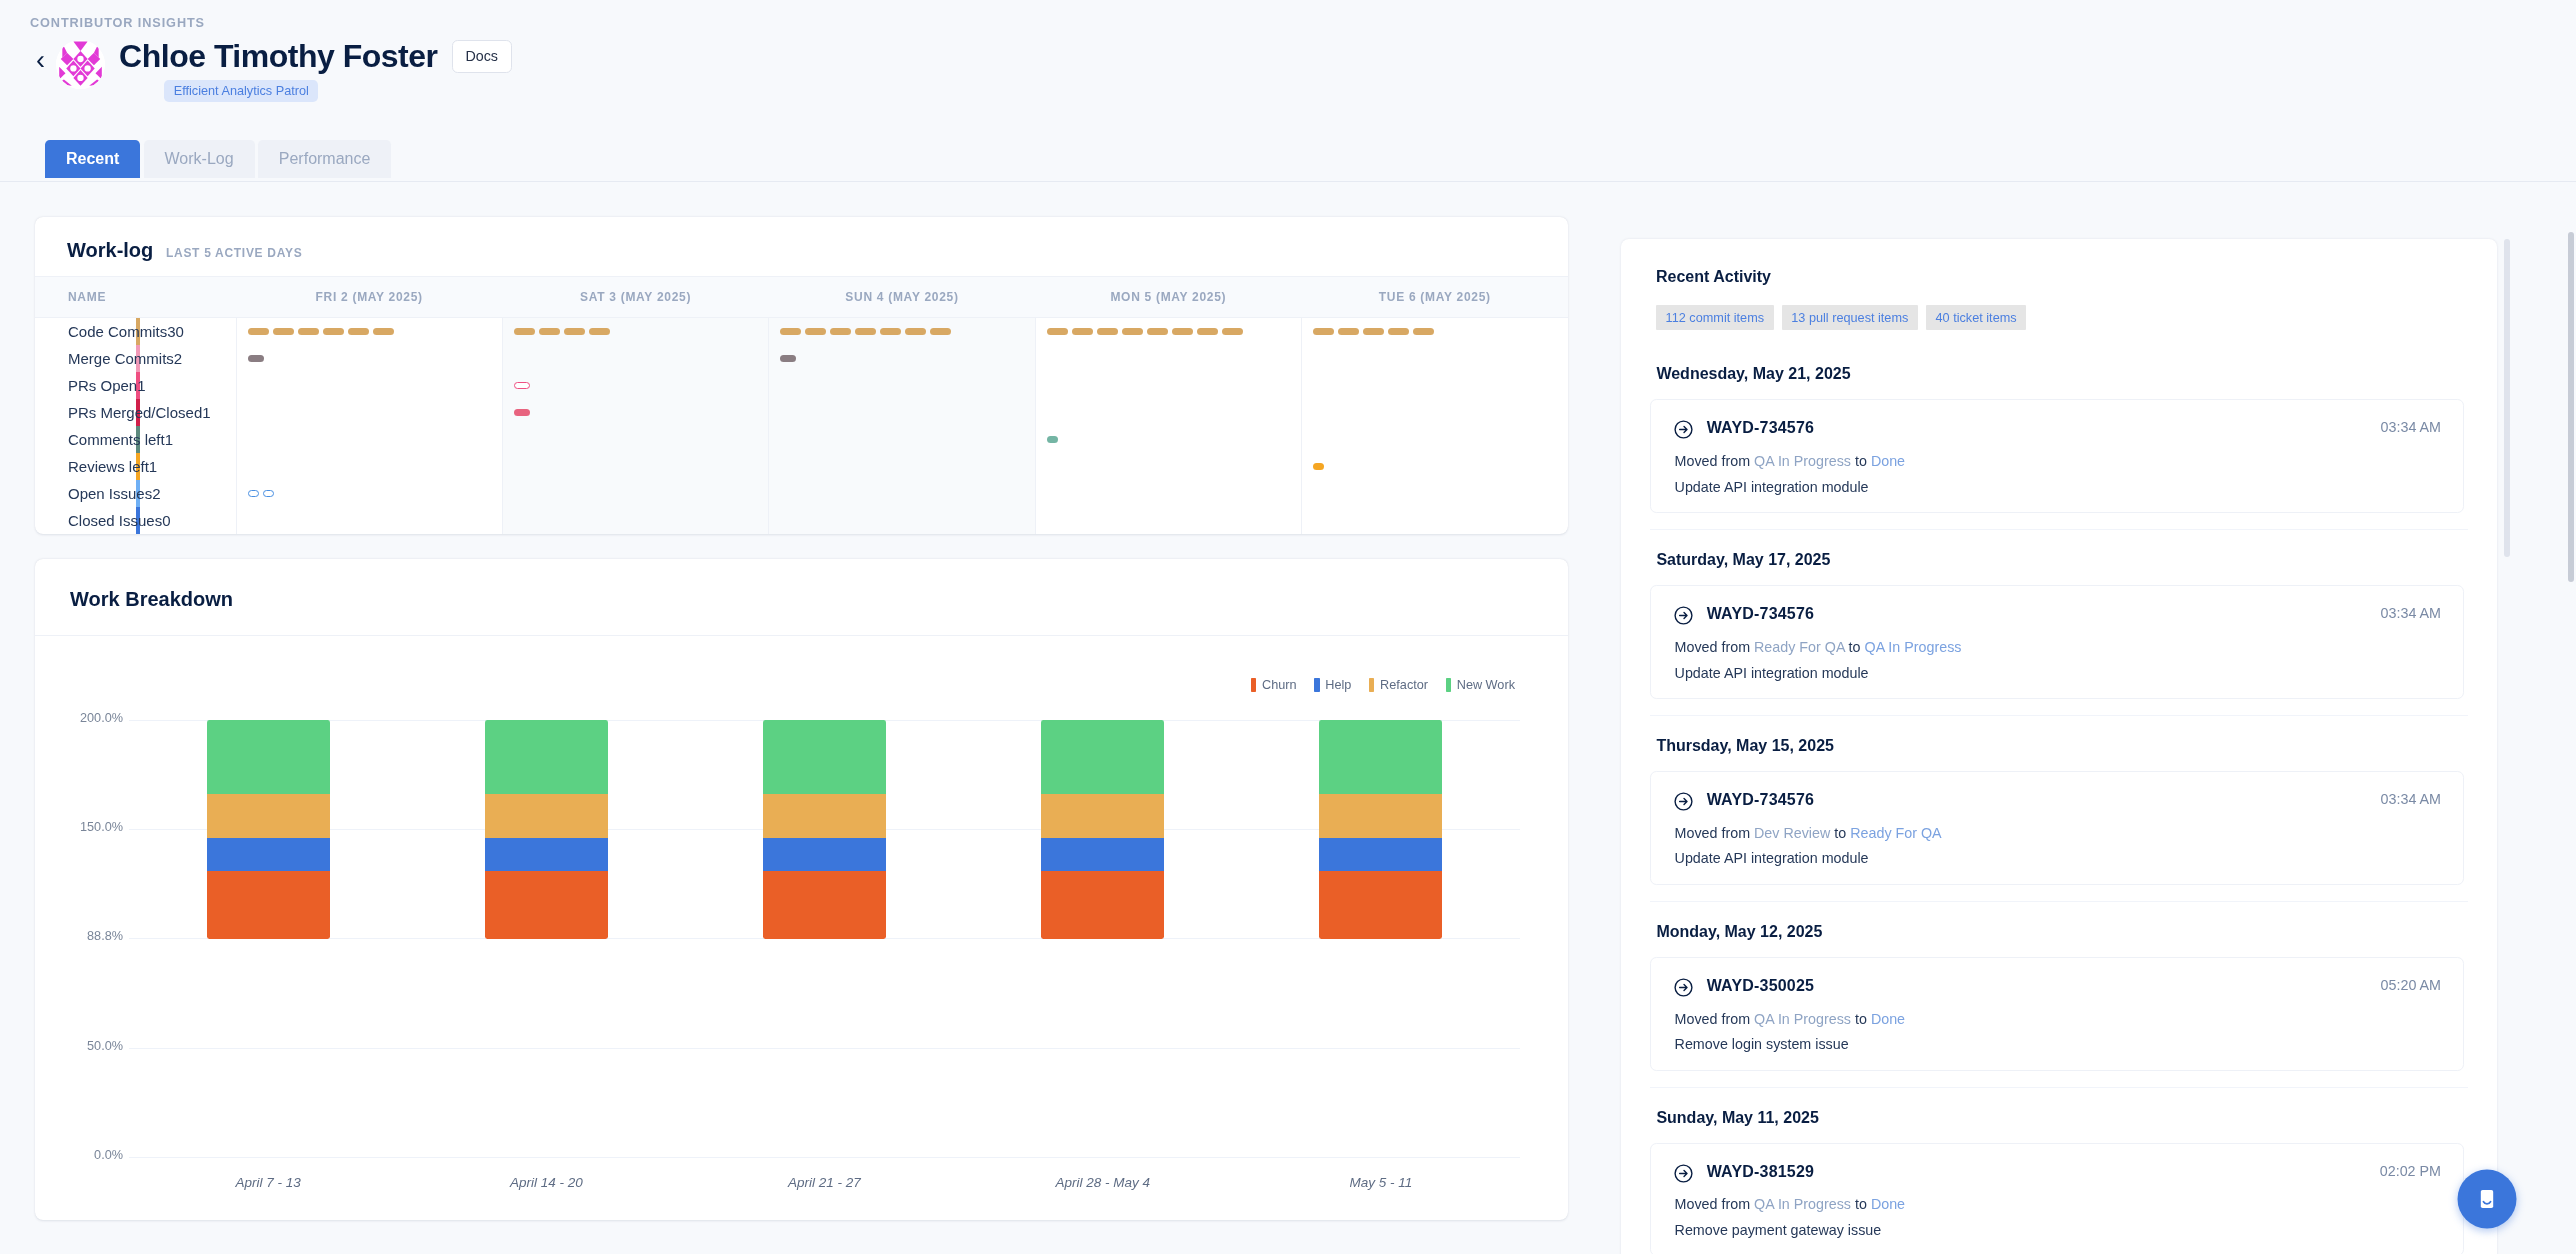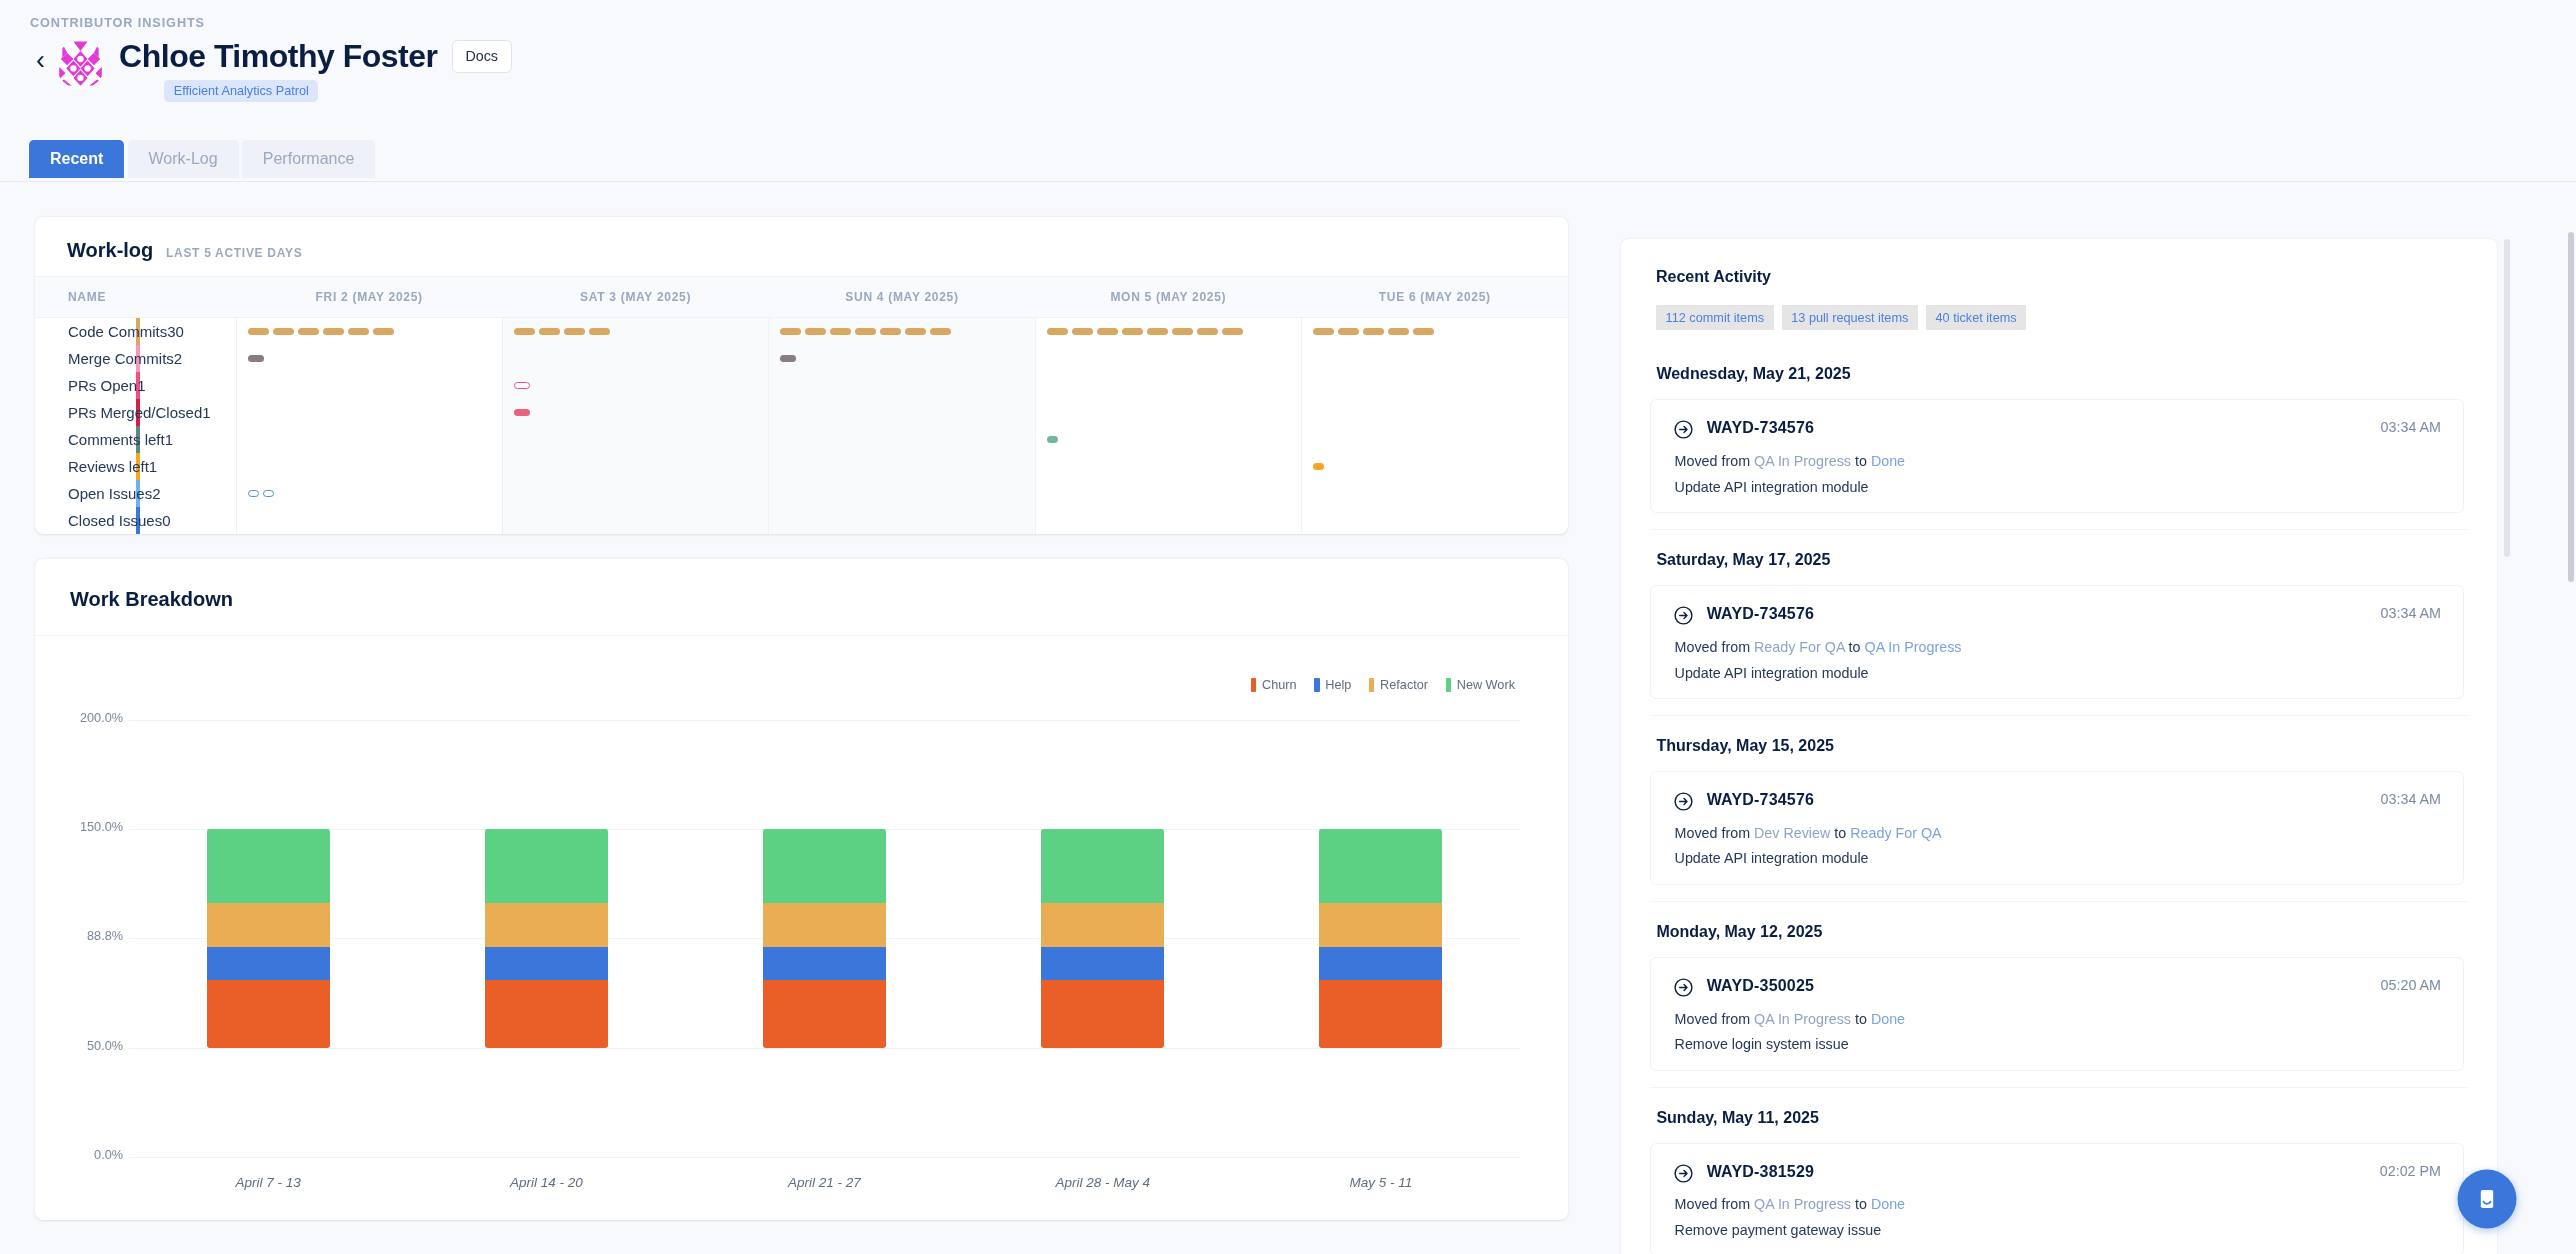--- a/index.html
+++ b/index.html
@@ -36,21 +36,21 @@
     border: 0.8px solid #dfe3ec; background: #ffffff; border-radius: 5.6px;
     padding: 7.2px 12.7px; font-size: 14.3px; color: #263148; cursor: pointer;
     font-family: inherit; font-weight: 400;
   }
   .team-badge {
     align-self: flex-start; background: #dbe6fb; color: #4b7fe0;
     border-radius: 4.8px; padding: 4px 9.6px; font-size: 12.7px; margin-left: 45px;
   }
 
   
-  .tabs { position: absolute; left: 29px; top: 140px; display: flex; gap: 3.2px; }
+  .tabs { position: absolute; left: 45px; top: 140px; display: flex; gap: 3.2px; }
   .tab {
     padding: 11px 21px; font-size: 16px; border-radius: 4.8px 4.8px 0 0;
     background: #eef1f7; color: #9aa8c0; cursor: pointer; line-height: 1;
   }
   .tab.active { background: #3b76db; color: #ffffff; font-weight: 700; }
   .tabs-rule { position: absolute; left: 0; top: 181px; width: 2576px; height: 0.8px; background: #e6eaf2; }
 
   
   .left-col { position: absolute; left: 35px; top: 217px; width: 1533px; }
   .card {
@@ -96,21 +96,21 @@
   .legend-item { display: flex; align-items: center; gap: 5.6px; font-size: 12.7px; color: #5e6c84; }
   .legend-key { width: 5.6px; height: 14.3px; border-radius: 0.8px; }
   .plot { position: absolute; left: 0; top: 151px; width: 1533px; height: 494px; }
   .ytick { position: absolute; left: 0; width: 100%; height: 0.8px; }
   .ytick .gl { position: absolute; left: 94px; right: 48px; top: 0; height: 0.8px; background: #eef2f9; }
   .ytick .yl {
     position: absolute; left: 24px; top: -8.8px; width: 64px; text-align: right;
     font-size: 12.7px; color: #7a8699;
   }
   .bars { position: absolute; left: 94px; right: 48px; bottom: 46px; top: 9.6px; display: flex; }
-  .bar-slot { flex: 1; display: flex; flex-direction: column; align-items: center; justify-content: center; position: relative; font-style: italic; }
+  .bar-slot { flex: 1; display: flex; flex-direction: column; align-items: center; justify-content: flex-start; position: relative; font-style: italic; }
   .bar { width: 123px; display: flex; flex-direction: column-reverse; border-radius: 2.4px; overflow: hidden; }
   .seg { width: 100%; }
   .xl { position: absolute; bottom: -32px; font-size: 13.5px; color: #5e6c84; white-space: nowrap; }
 
   
   .right-col {
     position: absolute; left: 1621px; top: 239px; width: 876px; height: 1016px;
     background: #ffffff; border-radius: 8px 8px 0 0;
     box-shadow: 0 0.8px 2.4px rgba(9,30,66,.10); overflow: hidden;
   }

